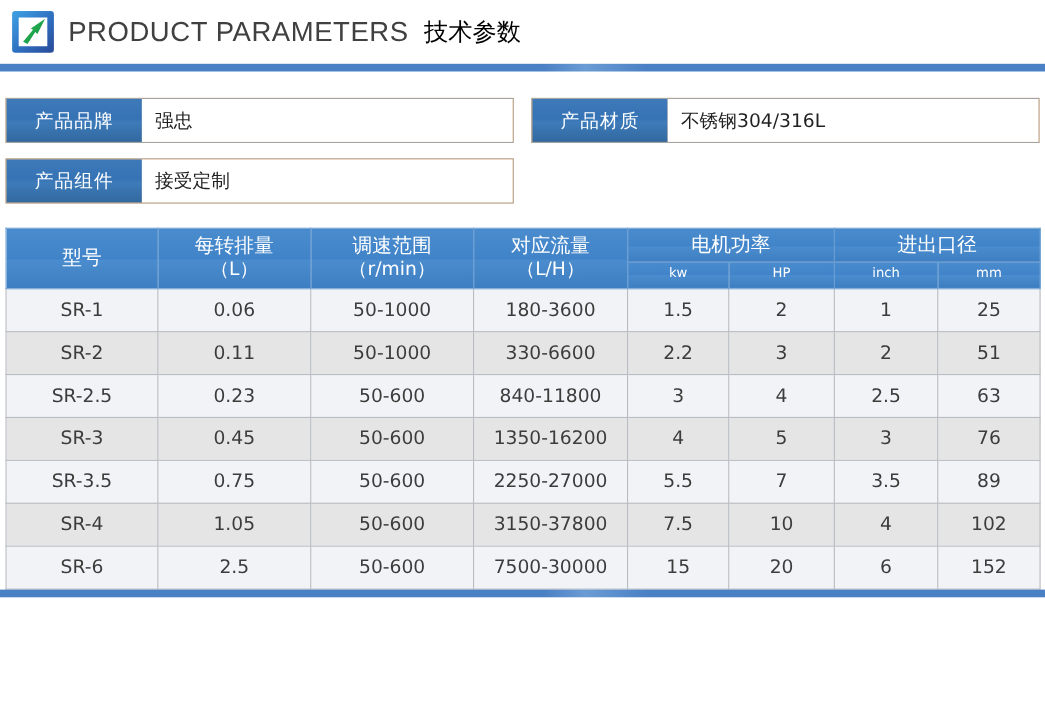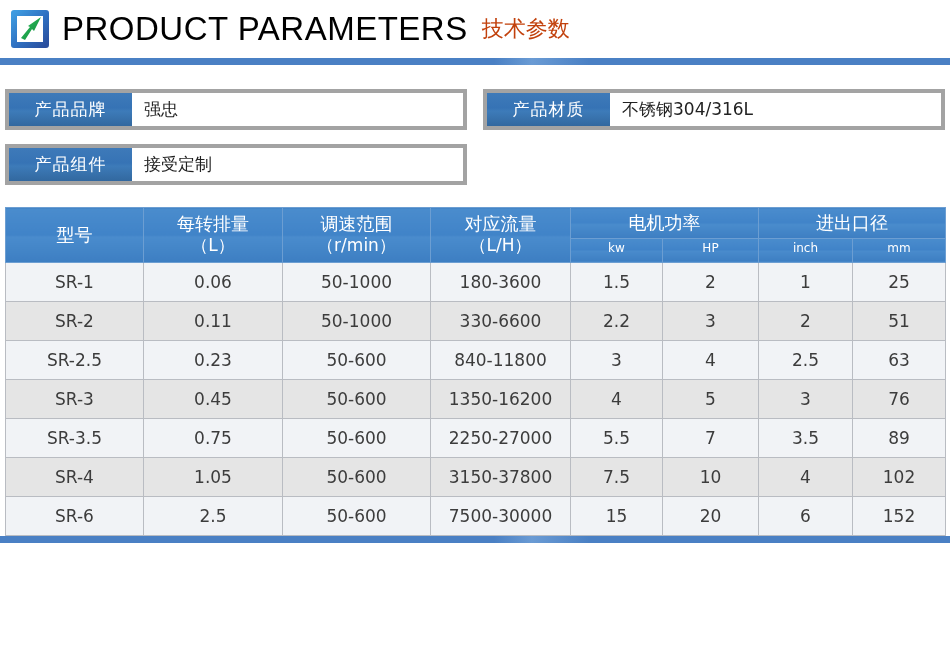--- a/index.html
+++ b/index.html
@@ -27,28 +27,28 @@
   }
   .logo-icon {
     width: 44px;
     height: 44px;
     flex: 0 0 44px;
     position: relative;
     margin-right: 10px;
   }
   .logo-icon svg { display: block; width: 44px; height: 44px; }
   .head-en {
-    color: #000000;
-    font-size: 33px;
+    color: #404040;
+    font-size: 25px;
     letter-spacing: .5px;
     font-weight: 400;
     white-space: nowrap;
   }
   .head-cn {
-    color: #c2410c;
+    color: #000000;
     font-size: 22px;
     margin-left: 14px;
     white-space: nowrap;
     font-family: "DejaVu Sans", "Liberation Sans", sans-serif;
   }
   .head-rule {
     height: 7px;
     width: 950px;
     background: linear-gradient(to right,#4a80c4 0%,#4a80c4 52%,#6a9bd4 56%,#4a80c4 62%,#4a80c4 100%);
   }
@@ -57,21 +57,21 @@
   .spec-wrap {
     padding: 24px 5px 0 5px;
     display: flex;
     flex-wrap: wrap;
     gap: 14px 16px;
   }
   .spec-row {
     display: flex;
     width: 462px;
     height: 41px;
-    border: 4px solid #a3a3a3;
+    border: 1px solid #a3a3a3;
     background: #fdba74;
   }
   .spec-key {
     width: 123px;
     flex: 0 0 123px;
     background: linear-gradient(to bottom,#3e7ab9 0%,#3673b5 45%,#3d7bb9 55%,#32689f 100%);
     color: #ffffff;
     font-size: 17px;
     display: flex;
     align-items: center;

